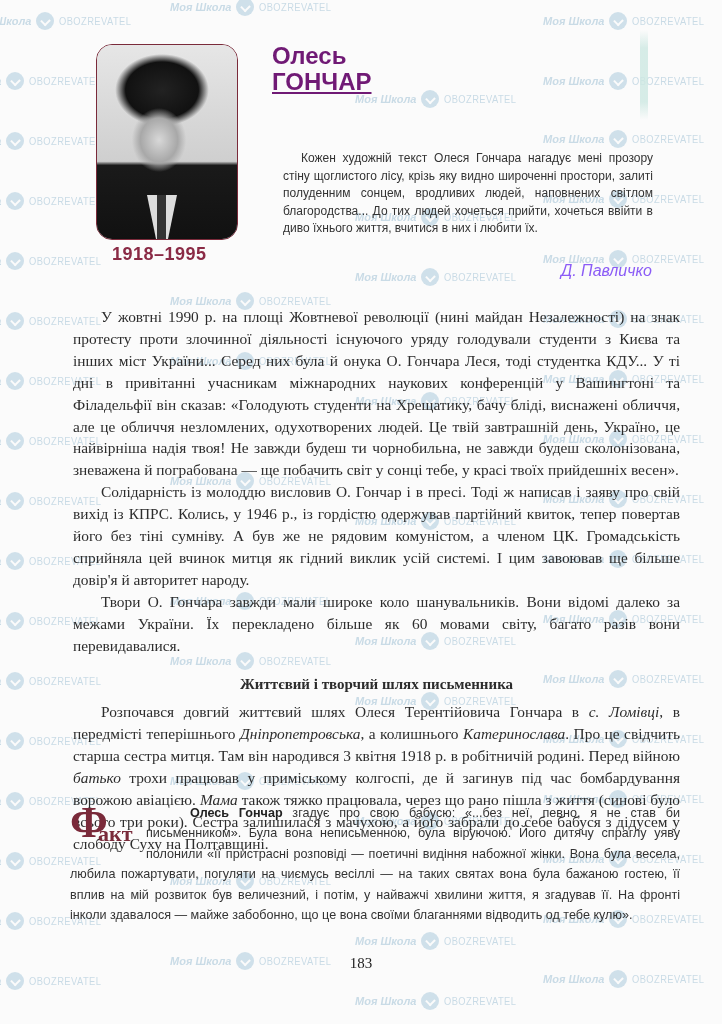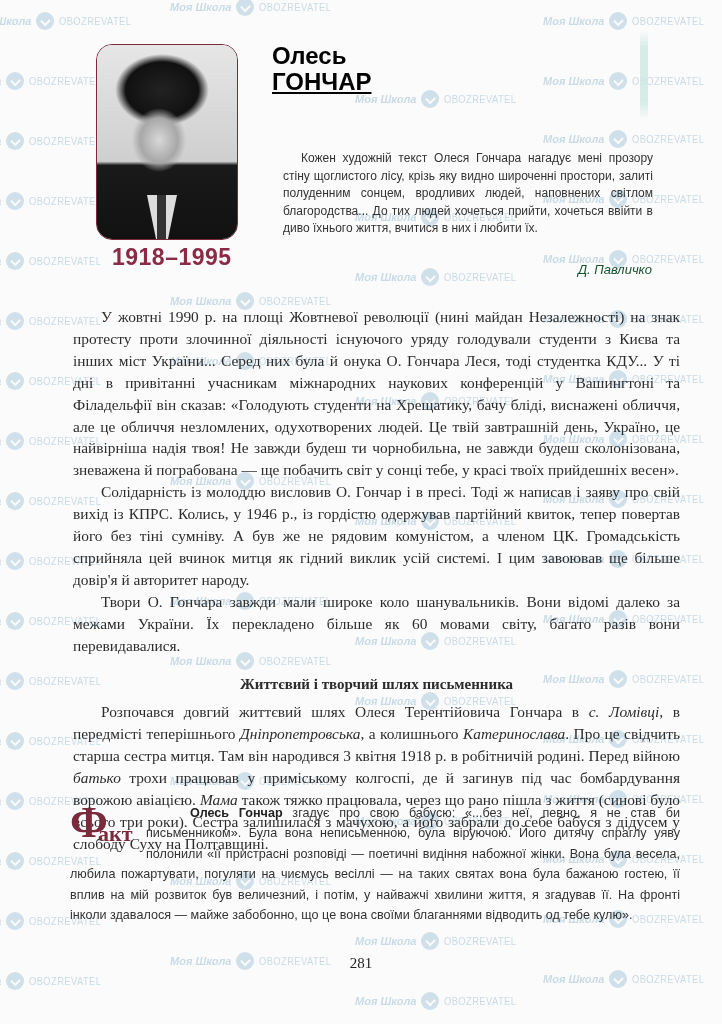--- a/index.html
+++ b/index.html
@@ -40,40 +40,40 @@
       radial-gradient(ellipse 52px 40px at 65px 45px, #222 0%, #111 70%, transparent 90%),
       linear-gradient(180deg, #e6e6e6 0%, #cfcfcf 60%, #1a1a1a 62%, #111 100%);
   }
   .photo .collar {
     position: absolute; left: 50px; top: 150px; width: 30px; height: 44px;
     background: linear-gradient(90deg, #ddd 0 35%, #333 35% 65%, #ddd 65% 100%);
     clip-path: polygon(0 0, 100% 0, 70% 100%, 30% 100%);
   }
   .years {
     position: absolute; left: 112px; top: 244px;
-    font-family: "Liberation Sans", sans-serif; font-weight: bold; font-size: 23px;
+    font-family: "Liberation Sans", sans-serif; font-weight: bold; font-size: 18px;
     color: #8a2a45; letter-spacing: 0.5px;
   }
   .author-first, .author-last {
     position: absolute; left: 272px;
     font-family: "Liberation Sans", sans-serif; font-weight: bold; font-size: 24px;
-    color: #000000;
+    color: #701a75;
   }
   .author-first { top: 42px; }
   .author-last { top: 68px; text-decoration: underline; }
 
   .epigraph {
     position: absolute; left: 283px; top: 150px; width: 370px;
     font-family: "Liberation Sans", sans-serif; font-size: 12px; line-height: 17.6px;
     color: #333; text-align: justify;
   }
   .epigraph p { margin: 0; text-indent: 18px; }
   .epigraph-author {
     position: absolute; right: 70px; top: 262px;
-    font-family: "Liberation Sans", sans-serif; font-style: italic; font-size: 13px; color: #14532d;
+    font-family: "Liberation Sans", sans-serif; font-style: italic; font-size: 16px; color: #8b5cf6;
   }
 
   .body-text {
     position: absolute; left: 73px; top: 306px; width: 607px;
     font-size: 15.4px; line-height: 21.9px; text-align: justify; color: #2c2c2c;
   }
   .body-text p { margin: 0; text-indent: 28px; }
   .section-title {
     text-align: center; font-weight: bold; font-size: 15px;
     margin: 17px 0 6px 0;
@@ -405,14 +405,14 @@
   <div class="fact-box">
     <div class="fact-logo">
       <span class="big">Ф</span>
       <span class="small">акт</span>
     </div>
     <div class="fact-text">
       <span class="lead-in"></span><b>Олесь Гончар</b><span> згадує про свою бабусю: «...без неї, певно, я не став би письменником». Була вона неписьменною, була віруючою. Його дитячу спраглу уяву полонили «її пристрасні розповіді — поетичні видіння набожної жінки. Вона була весела, любила пожартувати, погуляти на чиємусь весіллі — на таких святах вона була бажаною гостею, її вплив на мій розвиток був величезний, і потім, у найважчі хвилини життя, я згадував її. На фронті інколи здавалося — майже забобонно, що це вона своїми благаннями відводить од тебе кулю».</span>
     </div>
   </div>
 
-  <div class="page-number">281</div>
+  <div class="page-number">183</div>
 </div>
 
 </body></html>

